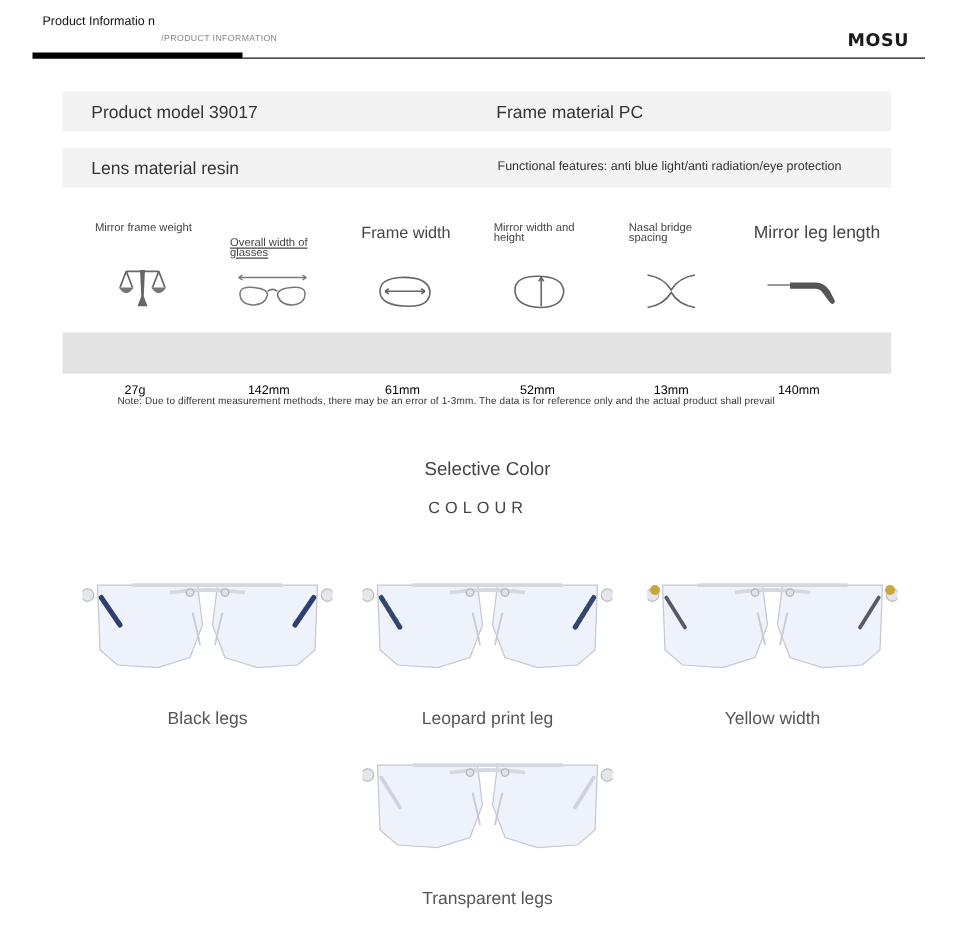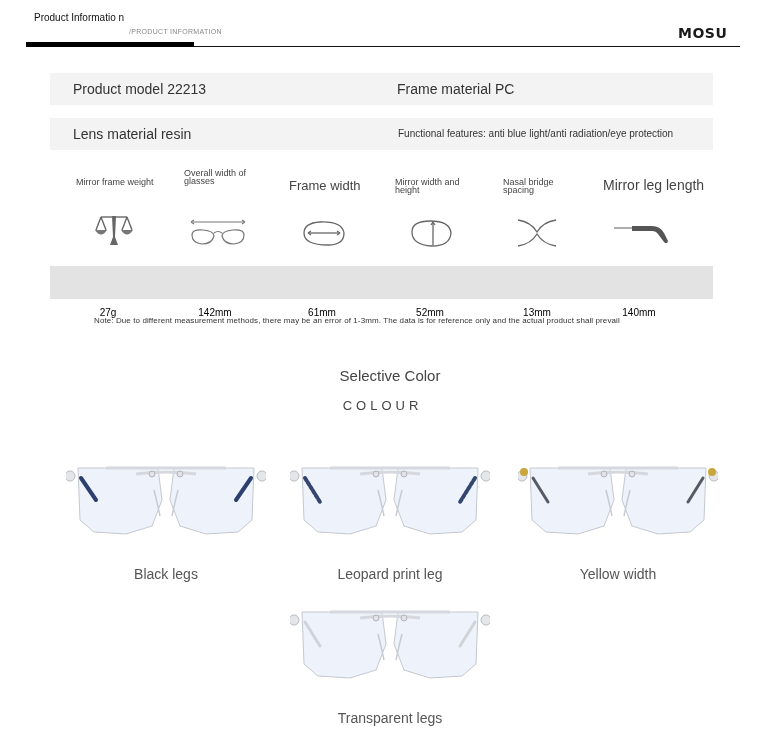--- a/index.html
+++ b/index.html
@@ -41,30 +41,30 @@
 </head>
 <body>
 
 <div class="hdr-title">Product Informatio n</div>
 <div class="hdr-sub">/PRODUCT INFORMATION</div>
 <div class="hdr-bar-thick"></div>
 <div class="hdr-bar-thin"></div>
 <div class="brand">MOSU</div>
 
 <div class="row row1">
-  <div class="cell c-left">Product model 22213</div>
+  <div class="cell c-left">Product model 39017</div>
   <div class="cell c-right">Frame material PC</div>
 </div>
 <div class="row row2">
   <div class="cell c-left">Lens material resin</div>
   <div class="cell c-right small">Functional features: anti blue light/anti radiation/eye protection</div>
 </div>
 
 <div class="spec-label sm" style="left:76px; top:178px;">Mirror frame weight</div>
-<div class="spec-label sm" style="left:184px; top:169px; width:80px; white-space:normal;">Overall width of glasses</div>
+<div class="spec-label sm" style="left:184px; top:190px; width:80px; white-space:normal;text-decoration:underline;">Overall width of glasses</div>
 <div class="spec-label lg" style="left:289px;">Frame width</div>
 <div class="spec-label sm" style="left:395px; top:178px; width:90px; white-space:normal;">Mirror width and height</div>
 <div class="spec-label sm" style="left:503px; top:178px; width:70px; white-space:normal;">Nasal bridge spacing</div>
 <div class="spec-label lg" style="left:603px; font-size:14px; top:177px;">Mirror leg length</div>
 
 <svg class="icon" style="left:93px;" width="42" height="36" viewBox="0 0 42 36">
   <g fill="none" stroke="#666" stroke-width="1.4">
     <line x1="8" y1="4" x2="34" y2="4"></line>
     <line x1="8" y1="4" x2="3" y2="17"></line>
       <line x1="8" y1="4" x2="13" y2="17"></line>

